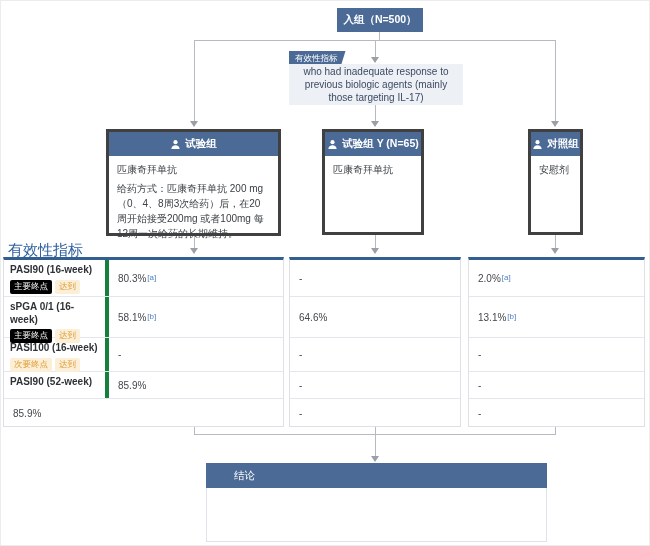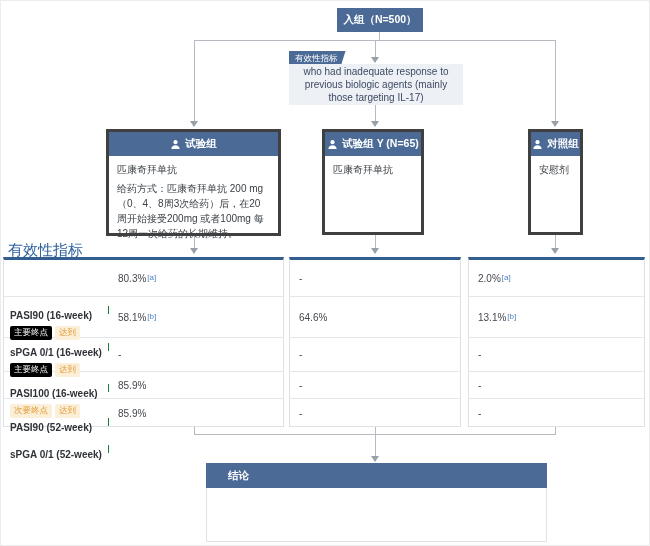--- a/index.html
+++ b/index.html
@@ -39,33 +39,33 @@
   #tbl-left{left:2px;width:281px;}
   #tbl-mid{left:288px;width:172px;}
   #tbl-right{left:467px;width:177px;}
   .trow{box-sizing:border-box;border-bottom:1px solid #e3e6ea;display:flex;}
   .trow:last-child{border-bottom:none;}
   .tbl .trow:nth-child(1){height:37px;}
   .tbl .trow:nth-child(2){height:41px;}
   .tbl .trow:nth-child(3){height:34px;}
   .tbl .trow:nth-child(4){height:27px;}
   .tbl .trow:nth-child(5){height:28px;}
-  .mcell{width:105px;border-right:1px solid #15803d;padding:4px 6px;box-sizing:border-box;margin-top:46px;}
+  .mcell{width:105px;border-right:4px solid #15803d;padding:4px 6px;box-sizing:border-box;}
   .metric{font-size:10px;font-weight:bold;color:#2f3338;line-height:1.25;}
   .badges{display:flex;gap:3px;margin-top:3px;flex-wrap:wrap;}
   .badge{font-size:8.5px;padding:1px 4px;border-radius:2px;white-space:nowrap;}
   .badge-solid{background:#000000;color:#fff;}
   .badge-light{background:#fcefd8;color:#e09a33;}
   .vcell{flex:1;display:flex;align-items:center;padding:0 9px;box-sizing:border-box;font-size:10px;color:#43474c;}
   .sup{color:#4d7fc0;font-size:8px;vertical-align:super;margin-left:1px;line-height:0;}
 
   
   #conclusion-header{position:absolute;left:205px;top:462px;width:341px;height:25px;background:#4b6b96;
-                     color:#fff;font-size:10.5px;font-weight:bold;display:flex;align-items:center;
-                     padding-left:22px;box-sizing:border-box;}
+                     color:#fff;font-size:10.5px;font-weight:normal;display:flex;align-items:center;
+                     padding-left:28px;box-sizing:border-box;}
   #conclusion-box{position:absolute;left:205px;top:487px;width:341px;min-height:54px;background:#fff;
                   border:1px solid #dfe3e9;border-top:none;box-sizing:border-box;display:flex;}
   #conclusion-iconcol{width:44px;text-align:center;padding-top:7px;}
   #positive-badge{display:inline-block;margin-top:2px;font-size:8.5px;color:#3ba45d;background:#e7f5ec;
                   padding:1px 4px;border-radius:2px;}
   #conclusion-text{flex:1;padding:7px 8px 6px 0;font-size:9.5px;line-height:1.6;color:#3a3f45;}
 </style>
 </head>
 <body>
 
@@ -180,23 +180,20 @@
       </div>
       <div class="trow">
         <div class="mcell">
           <div class="metric">PASI90 (52-week)</div>
         </div>
         <div class="vcell">
           <span>85.9%</span>
         </div>
       </div>
       <div class="trow">
-        <div class="mcell">
-          <div class="metric">sPGA 0/1 (52-week)</div>
-        </div>
         <div class="vcell">
           <span>85.9%</span>
         </div>
       </div>
     </div>
   <div class="tbl" id="tbl-mid">
       <div class="trow">
         <div class="vcell">
           <span>-</span>
         </div>

